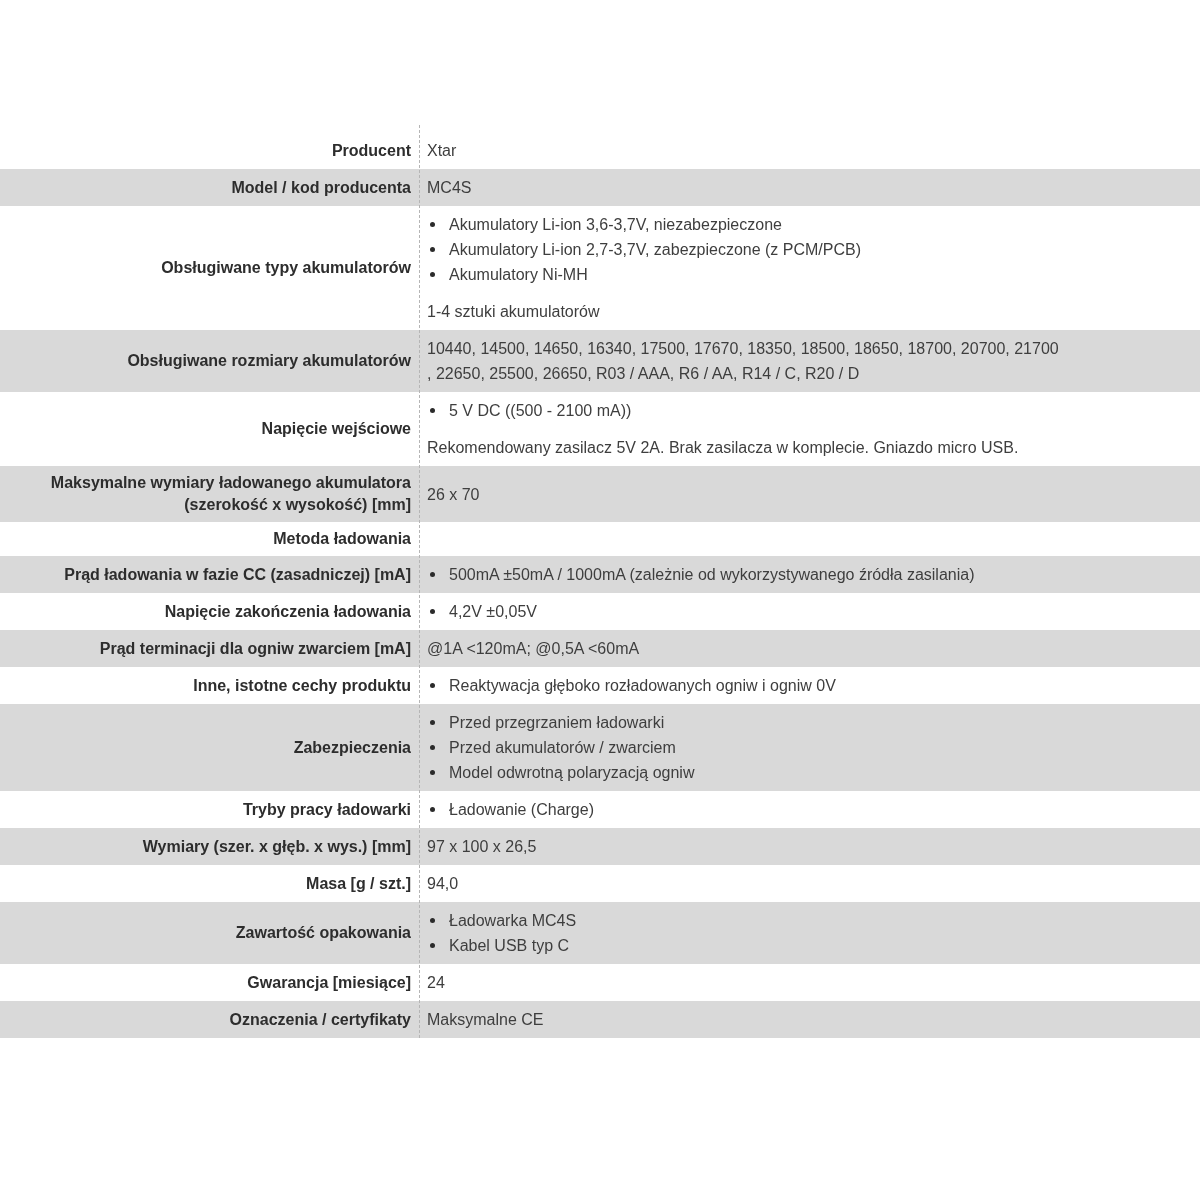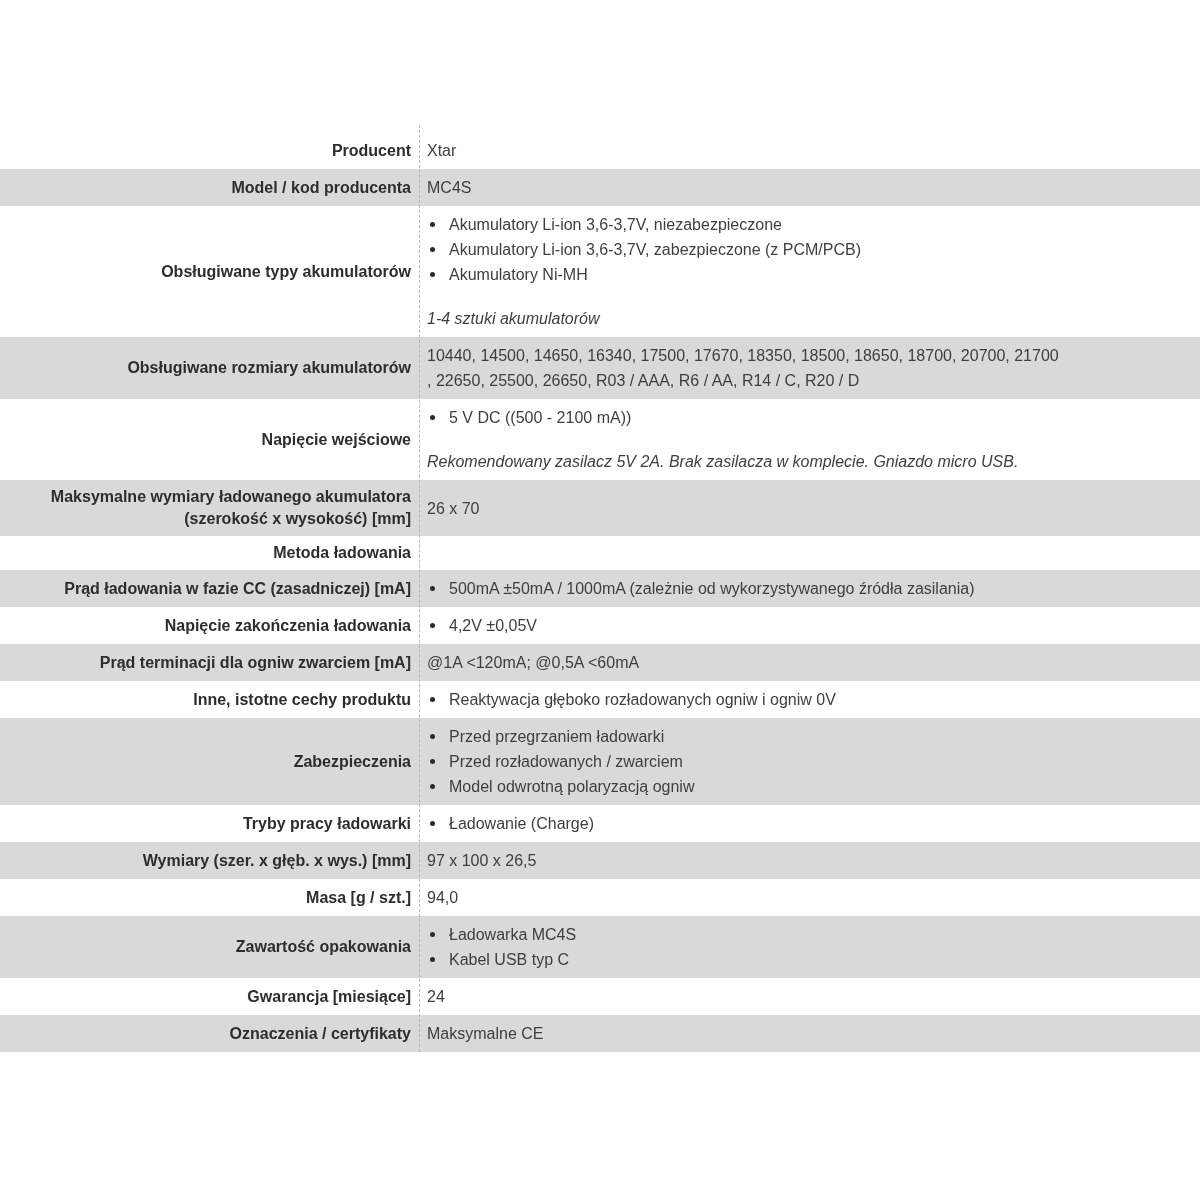--- a/index.html
+++ b/index.html
@@ -50,22 +50,21 @@
   }
   .value-cell {
     flex: 1;
     box-sizing: border-box;
     padding-left: 8px;
     font-size: 16px;
     line-height: 25px;
     color: var(--value-color, #3e3e3e);
   }
   .content-block + .content-block {
-    margin-top: 19px;
-    font-style: italic;
+    margin-top: 12px;
   }
   ul.bullets {
     margin: 0;
     padding: 0;
     list-style: none;
   }
   ul.bullets li {
     position: relative;
     padding-left: 22px;
   }
@@ -101,21 +100,21 @@
         <div class="plain content-block">
           <div class="line">MC4S</div>
         </div>
       </div>
     </div>
     <div class="row">
       <div class="label-cell">Obsługiwane typy akumulatorów</div>
       <div class="value-cell">
         <ul class="bullets content-block">
           <li><span class="dot"></span><span>Akumulatory Li-ion 3,6-3,7V, niezabezpieczone</span></li>
-          <li><span class="dot"></span><span>Akumulatory Li-ion 3,6-3,7V, zabezpieczone (z PCM/PCB)</span></li>
+          <li><span class="dot"></span><span>Akumulatory Li-ion 2,7-3,7V, zabezpieczone (z PCM/PCB)</span></li>
           <li><span class="dot"></span><span>Akumulatory Ni-MH</span></li>
         </ul>
         <div class="plain content-block">
           <div class="line">1-4 sztuki akumulatorów</div>
         </div>
       </div>
     </div>
     <div class="row shaded">
       <div class="label-cell">Obsługiwane rozmiary akumulatorów</div>
       <div class="value-cell">
@@ -177,21 +176,21 @@
         <ul class="bullets content-block">
           <li><span class="dot"></span><span>Reaktywacja głęboko rozładowanych ogniw i ogniw 0V</span></li>
         </ul>
       </div>
     </div>
     <div class="row shaded">
       <div class="label-cell">Zabezpieczenia</div>
       <div class="value-cell">
         <ul class="bullets content-block">
           <li><span class="dot"></span><span>Przed przegrzaniem ładowarki</span></li>
-          <li><span class="dot"></span><span>Przed rozładowanych / zwarciem</span></li>
+          <li><span class="dot"></span><span>Przed akumulatorów / zwarciem</span></li>
           <li><span class="dot"></span><span>Model odwrotną polaryzacją ogniw</span></li>
         </ul>
       </div>
     </div>
     <div class="row">
       <div class="label-cell">Tryby pracy ładowarki</div>
       <div class="value-cell">
         <ul class="bullets content-block">
           <li><span class="dot"></span><span>Ładowanie (Charge)</span></li>
         </ul>

